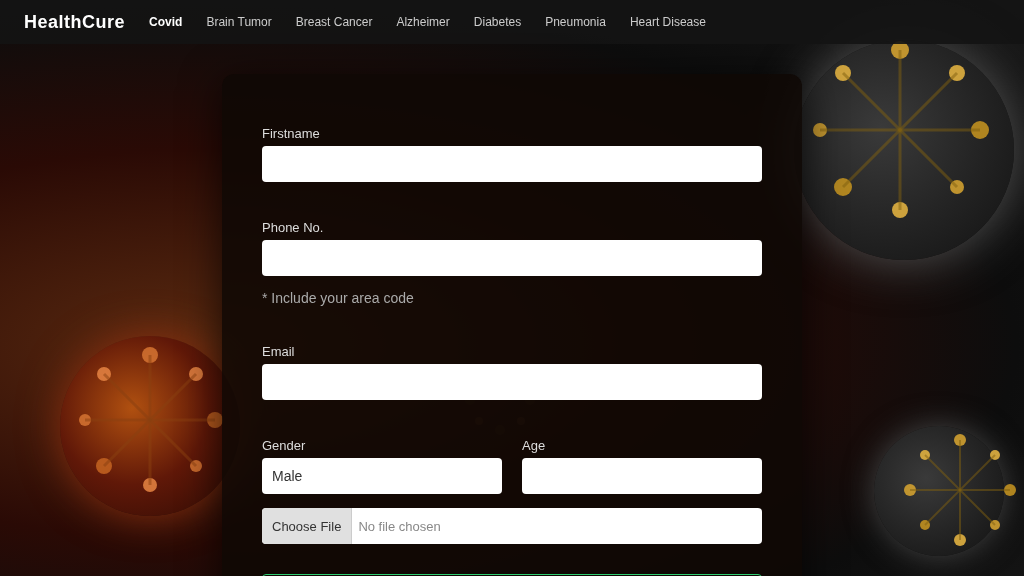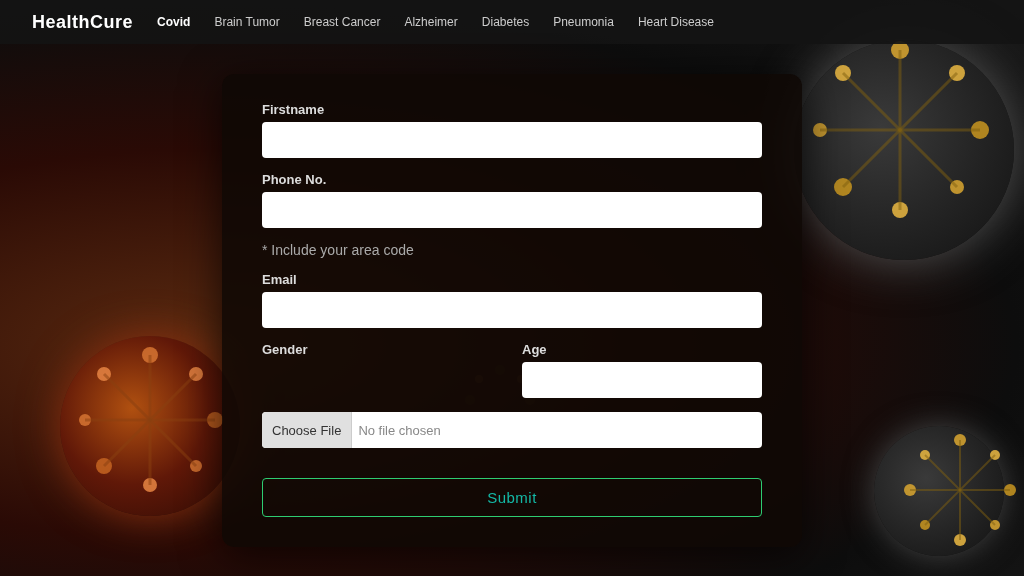--- a/index.html
+++ b/index.html
@@ -55,21 +55,21 @@
       box-shadow: 0 0 30px #444;
     }
 
     
     .navbar {
       position: relative;
       z-index: 10;
       background: rgba(20, 20, 20, 0.92);
       display: flex;
       align-items: center;
-      padding: 0 32px;
+      padding: 0 24px;
       height: 44px;
       gap: 24px;
     }
 
     .navbar-brand {
       font-size: 18px;
       font-weight: 700;
       color: #ffffff;
       letter-spacing: 0.5px;
     }
@@ -129,21 +129,22 @@
     }
 
     .form-group.full {
       flex: 1 1 100%;
     }
 
     .form-label {
       font-size: 13px;
       color: #dddddd;
       margin-bottom: 5px;
-      font-weight: 700;
+      font-weight: 400;
+      margin-top: 24px;
     }
 
     .form-input {
       background: #ffffff;
       border: none;
       border-radius: 4px;
       padding: 8px 10px;
       font-size: 14px;
       color: #333;
       outline: none;
@@ -340,20 +341,25 @@
       <div class="form-group full">
         <label class="form-label">Email</label>
         <input class="form-input" type="email" style="">
       </div>
     </div>
 
     
     <div class="form-row">
       <div class="form-group">
         <label class="form-label">Gender</label>
+        <select class="form-select">
+          <option value="Male" selected="">Male</option>
+          <option value="Female">Female</option>
+          <option value="Other">Other</option>
+        </select>
       </div>
       <div class="form-group">
         <label class="form-label">Age</label>
         <input class="form-input" type="number" style="">
       </div>
     </div>
 
     
     <div class="form-row">
       <div class="form-group full">

